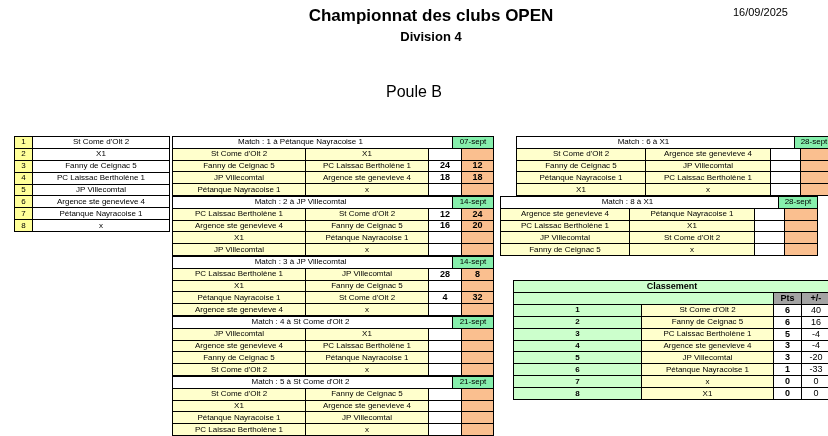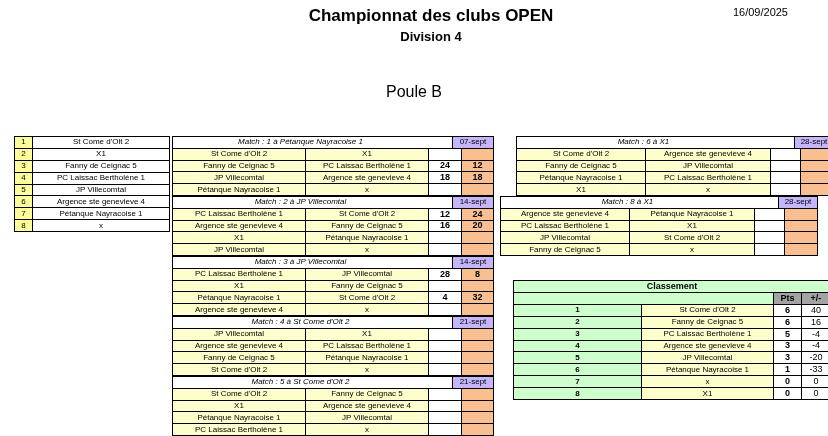--- a/index.html
+++ b/index.html
@@ -29,22 +29,22 @@
   }
   .cell + .cell { border-left: 1px solid #000; }
 
   
   #teams-table { left: 14px; top: 136px; width: 156px; height: 96px; }
   #teams-table .num  { width: 17px; background: #FFFF99; }
   #teams-table .name { flex: 1 1 auto; background: #fff; }
 
   
   .match-block { width: 322px; }
-  .match-block .title { width: 255px; background: #fff; font-style: italic; }
-  .match-block .date  { flex: 1 1 auto; background: #c4b5fd; margin-left: 24px; }
+  .match-block .title { width: 255px; background: #fff; }
+  .match-block .date  { flex: 1 1 auto; background: #86efac; margin-left: 24px; }
   .match-block .home  { width: 132px; background: #FFFFCC; }
   .match-block .away  { width: 123px; background: #FFFFCC; }
   .match-block .s1    { width: 33px;  background: #fff; font-weight: bold; font-size: 9px; }
   .match-block .s2    { flex: 1 1 auto; background: #FABF8F; font-weight: bold; font-size: 9px; }
 
   .match-block.right { width: 318px; }
   .match-block.right .title { width: 253px; }
   .match-block.right .home  { width: 128px; }
   .match-block.right .away  { width: 125px; }
   .match-block.right .s1    { width: 30px; }

